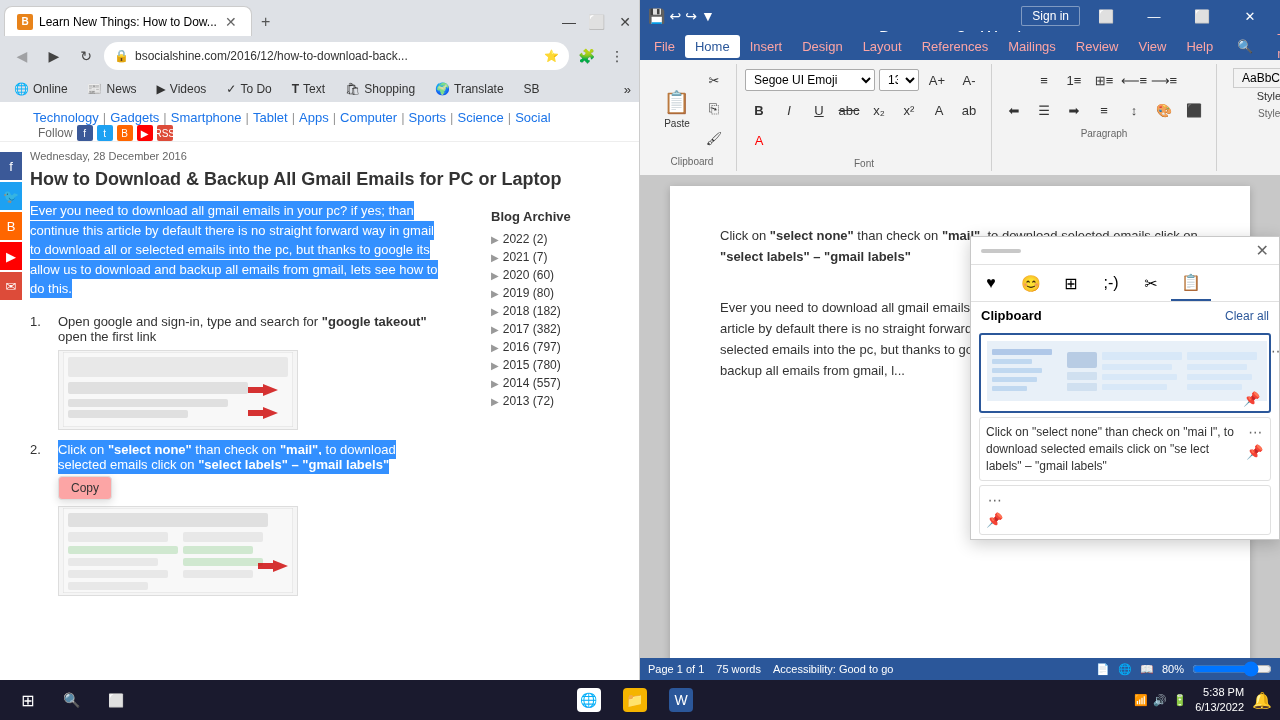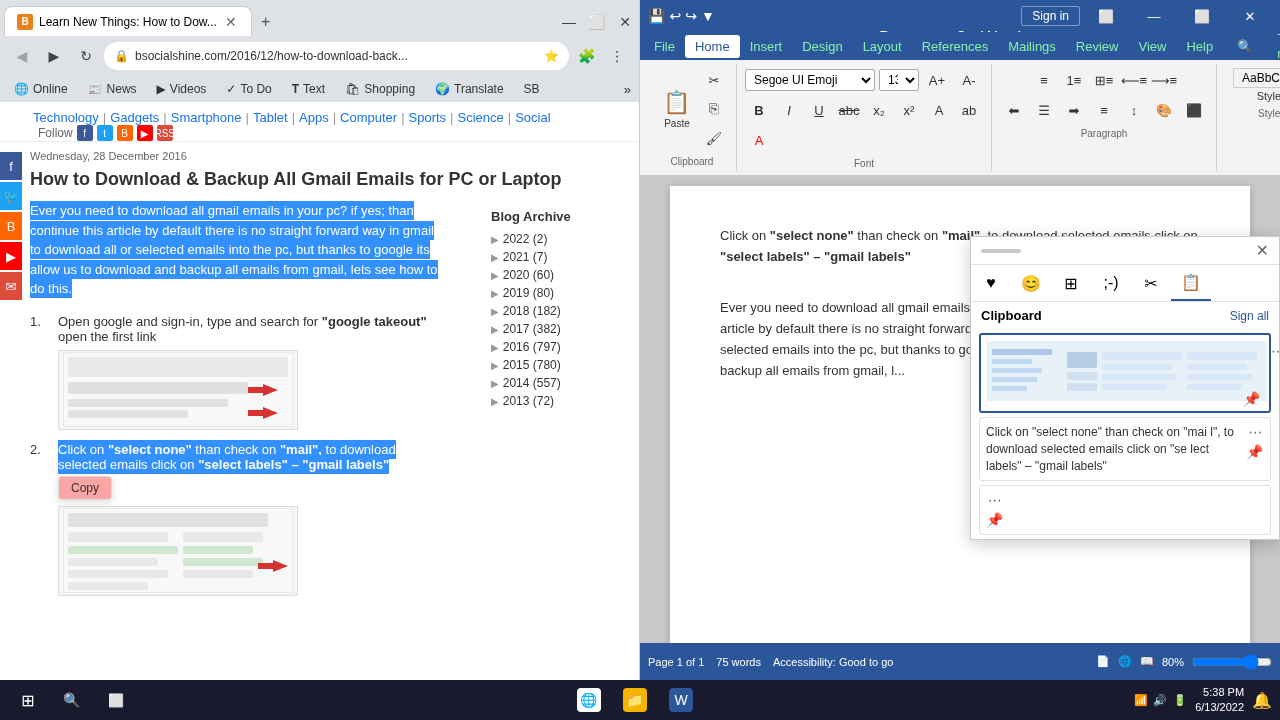--- a/index.html
+++ b/index.html
@@ -73,41 +73,41 @@
     .sidebar-title { font-size: 13px; font-weight: bold; margin-bottom: 6px; color: #333; }
     .archive-item { display: flex; align-items: center; gap: 4px; cursor: pointer; color: #333; font-size: 12px; padding: 2px 0; }
     .arrow-icon { color: #999; font-size: 10px; }
 
     
     .word-side { width: 640px; height: 680px; background: white; display: flex; flex-direction: column; }
     .word-title-bar { background: #2b579a; color: white; height: 32px; display: flex; align-items: center; padding: 0 8px; justify-content: space-between; }
     .word-title { flex: 1; text-align: right; font-size: 17px; margin-top: 44px; }
     .word-ctrl-btn { width: 44px; height: 30px; display: flex; align-items: center; justify-content: center; cursor: pointer; font-size: 13px; }
     .word-menu-bar { display: flex; align-items: center; height: 28px; background: #2b579a; padding: 0 4px; }
-    .word-menu-item { padding: 4px 10px; color: #86efac; cursor: pointer; font-size: 13px; border-radius: 3px; }
+    .word-menu-item { padding: 4px 10px; color: #fca5a5; cursor: pointer; font-size: 13px; border-radius: 3px; }
     .word-menu-item:hover, .word-menu-item.active { background: rgba(255,255,255,0.2); }
     .word-menu-item.active { background: white; color: #2b579a; }
     .word-ribbon { background: #f3f3f3; border-bottom: 1px solid #c8c8c8; padding: 4px 8px; }
     .ribbon-groups { display: flex; align-items: stretch; gap: 0; }
     .ribbon-group { display: flex; align-items: center; padding: 2px 8px; border-right: 1px solid #d0d0d0; flex-wrap: wrap; gap: 2px; }
     .ribbon-group-label { font-size: 10px; color: #666; text-align: center; width: 100%; margin-top: 2px; }
     .ribbon-btn { width: 28px; height: 28px; display: flex; align-items: center; justify-content: center; cursor: pointer; border-radius: 3px; font-size: 13px; color: #333; }
     .ribbon-paste { width: 42px; height: 48px; display: flex; flex-direction: column; align-items: center; justify-content: center; cursor: pointer; border-radius: 3px; font-size: 10px; color: #333; gap: 2px; }
     .paste-icon { font-size: 22px; }
     .font-selector { display: flex; align-items: center; gap: 4px; }
     .font-dropdown { height: 22px; font-size: 12px; border: 1px solid #ababab; border-radius: 2px; padding: 0 4px; background: white; width: 130px; }
     .size-dropdown { height: 22px; font-size: 12px; border: 1px solid #ababab; border-radius: 2px; padding: 0 4px; background: white; width: 40px; }
     .format-row { display: flex; align-items: center; gap: 2px; flex-wrap: wrap; }
     .styles-btn { display: flex; flex-direction: column; align-items: center; padding: 2px 8px; cursor: pointer; border-radius: 3px; }
     .styles-text { font-size: 11px; color: #333; }
     .word-document { flex: 1; background: #c8c8c8; overflow-y: auto; padding: 10px; display: flex; justify-content: center; }
     .doc-page { background: white; width: 580px; min-height: 500px; padding: 40px 50px; box-shadow: 0 2px 8px rgba(0,0,0,0.2); font-size: 13px; line-height: 1.6; color: #333; }
     .doc-text { margin-bottom: 10px; }
     .doc-bold { font-weight: bold; }
-    .word-statusbar { height: 37px; background: #2b579a; color: white; display: flex; align-items: center; padding: 0 8px; font-size: 11px; gap: 12px; }
+    .word-statusbar { height: 22px; background: #2b579a; color: white; display: flex; align-items: center; padding: 0 8px; font-size: 11px; gap: 12px; }
     .statusbar-right { margin-left: auto; display: flex; gap: 8px; align-items: center; }
 
     
     .clipboard-panel { position: absolute; right: 0; top: 60px; width: 310px; background: white; border: 1px solid #c8c8c8; box-shadow: 0 4px 16px rgba(0,0,0,0.2); z-index: 100; }
     .panel-header { display: flex; align-items: center; justify-content: space-between; padding: 4px 10px; border-bottom: 1px solid #e0e0e0; }
     .panel-drag-handle { width: 40px; height: 4px; background: #c8c8c8; border-radius: 2px; }
     .panel-close-btn { cursor: pointer; color: #666; font-size: 16px; }
     .panel-tabs { display: flex; border-bottom: 1px solid #e0e0e0; }
     .panel-tab { width: 40px; height: 36px; display: flex; align-items: center; justify-content: center; cursor: pointer; font-size: 16px; }
     .panel-tab.active { border-bottom: 2px solid #2b579a; }
@@ -511,21 +511,21 @@
             </div>
           <div class="panel-tab">
               <span>✂</span>
             </div>
           <div class="panel-tab active">
               <span>📋</span>
             </div>
         </div>
         <div class="panel-title-row">
           <span class="panel-title">Clipboard</span>
-          <span class="panel-clear-btn">Sign all</span>
+          <span class="panel-clear-btn">Clear all</span>
         </div>
 
         <div class="clipboard-item active">
           <div class="clipboard-item-content">
             <div class="clipboard-img">
               <svg width="280" height="55" viewBox="0 0 280 55">
                 <rect width="280" height="55" fill="#e8f0f8"></rect>
                 <rect x="5" y="5" width="60" height="6" fill="#b0c8e8" rx="1"></rect>
                 <rect x="5" y="15" width="40" height="5" fill="#c0d8f0" rx="1"></rect>
                 <rect x="5" y="24" width="50" height="5" fill="#c0d8f0" rx="1"></rect>

